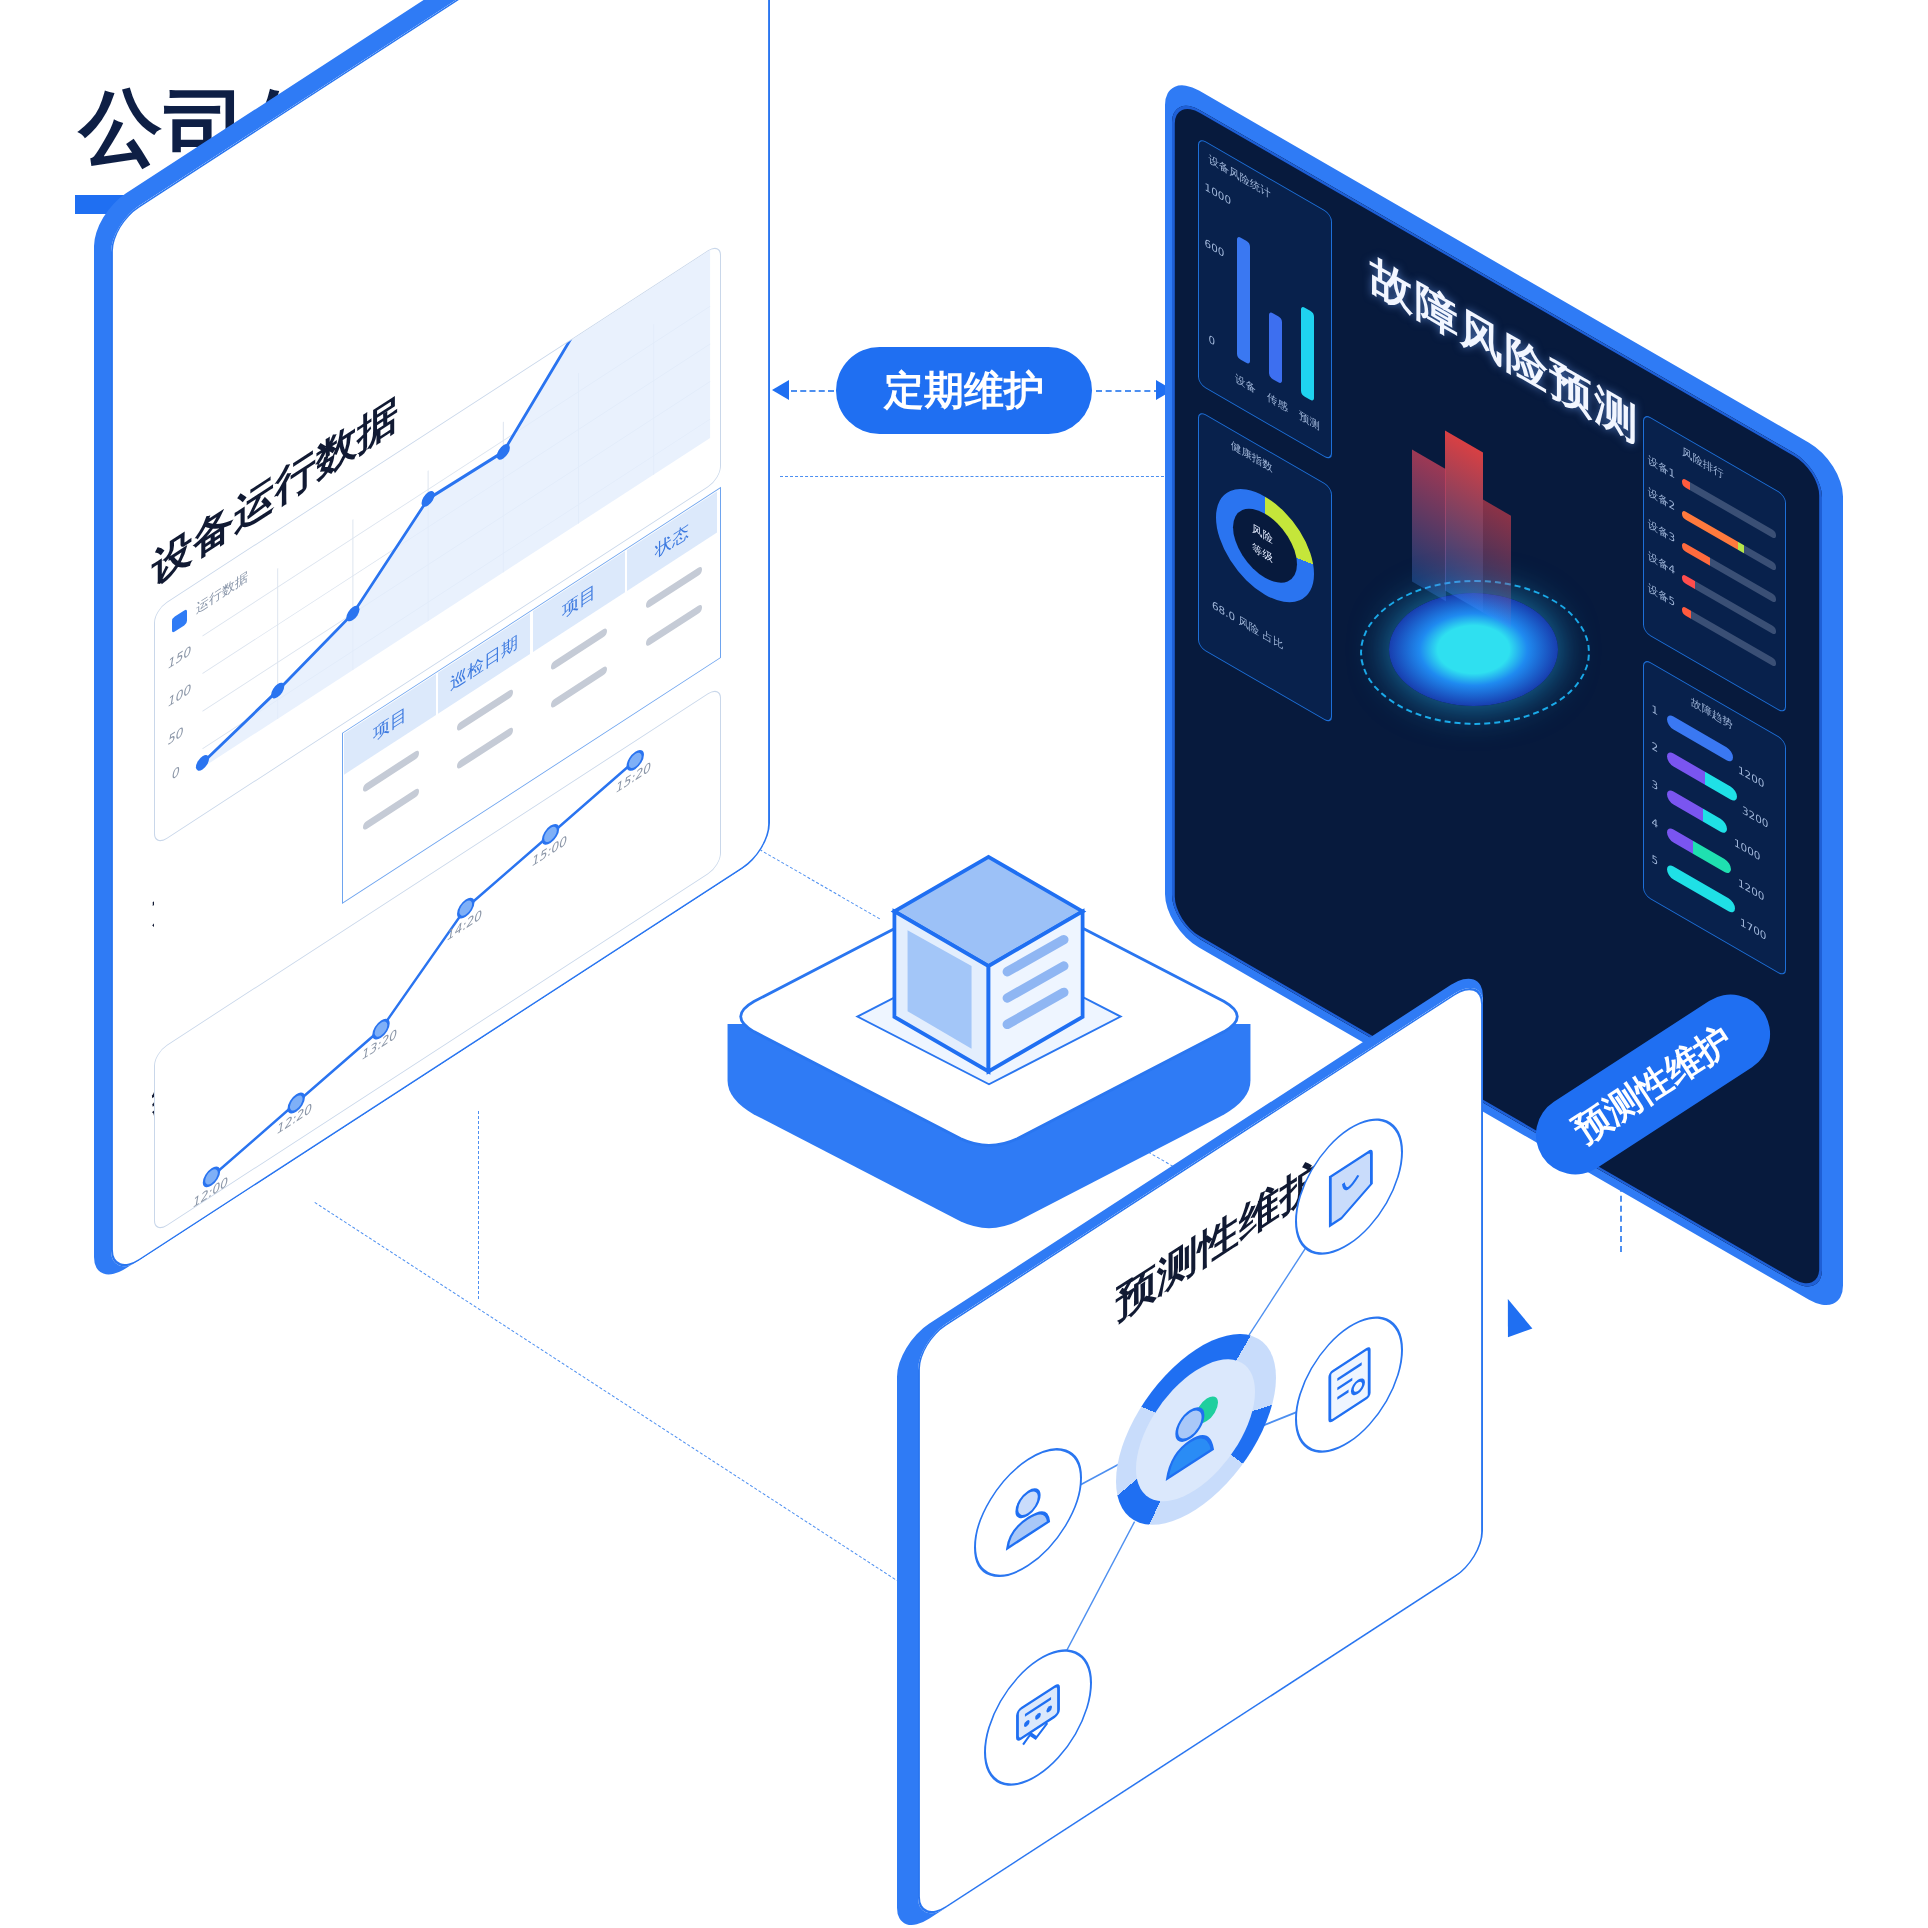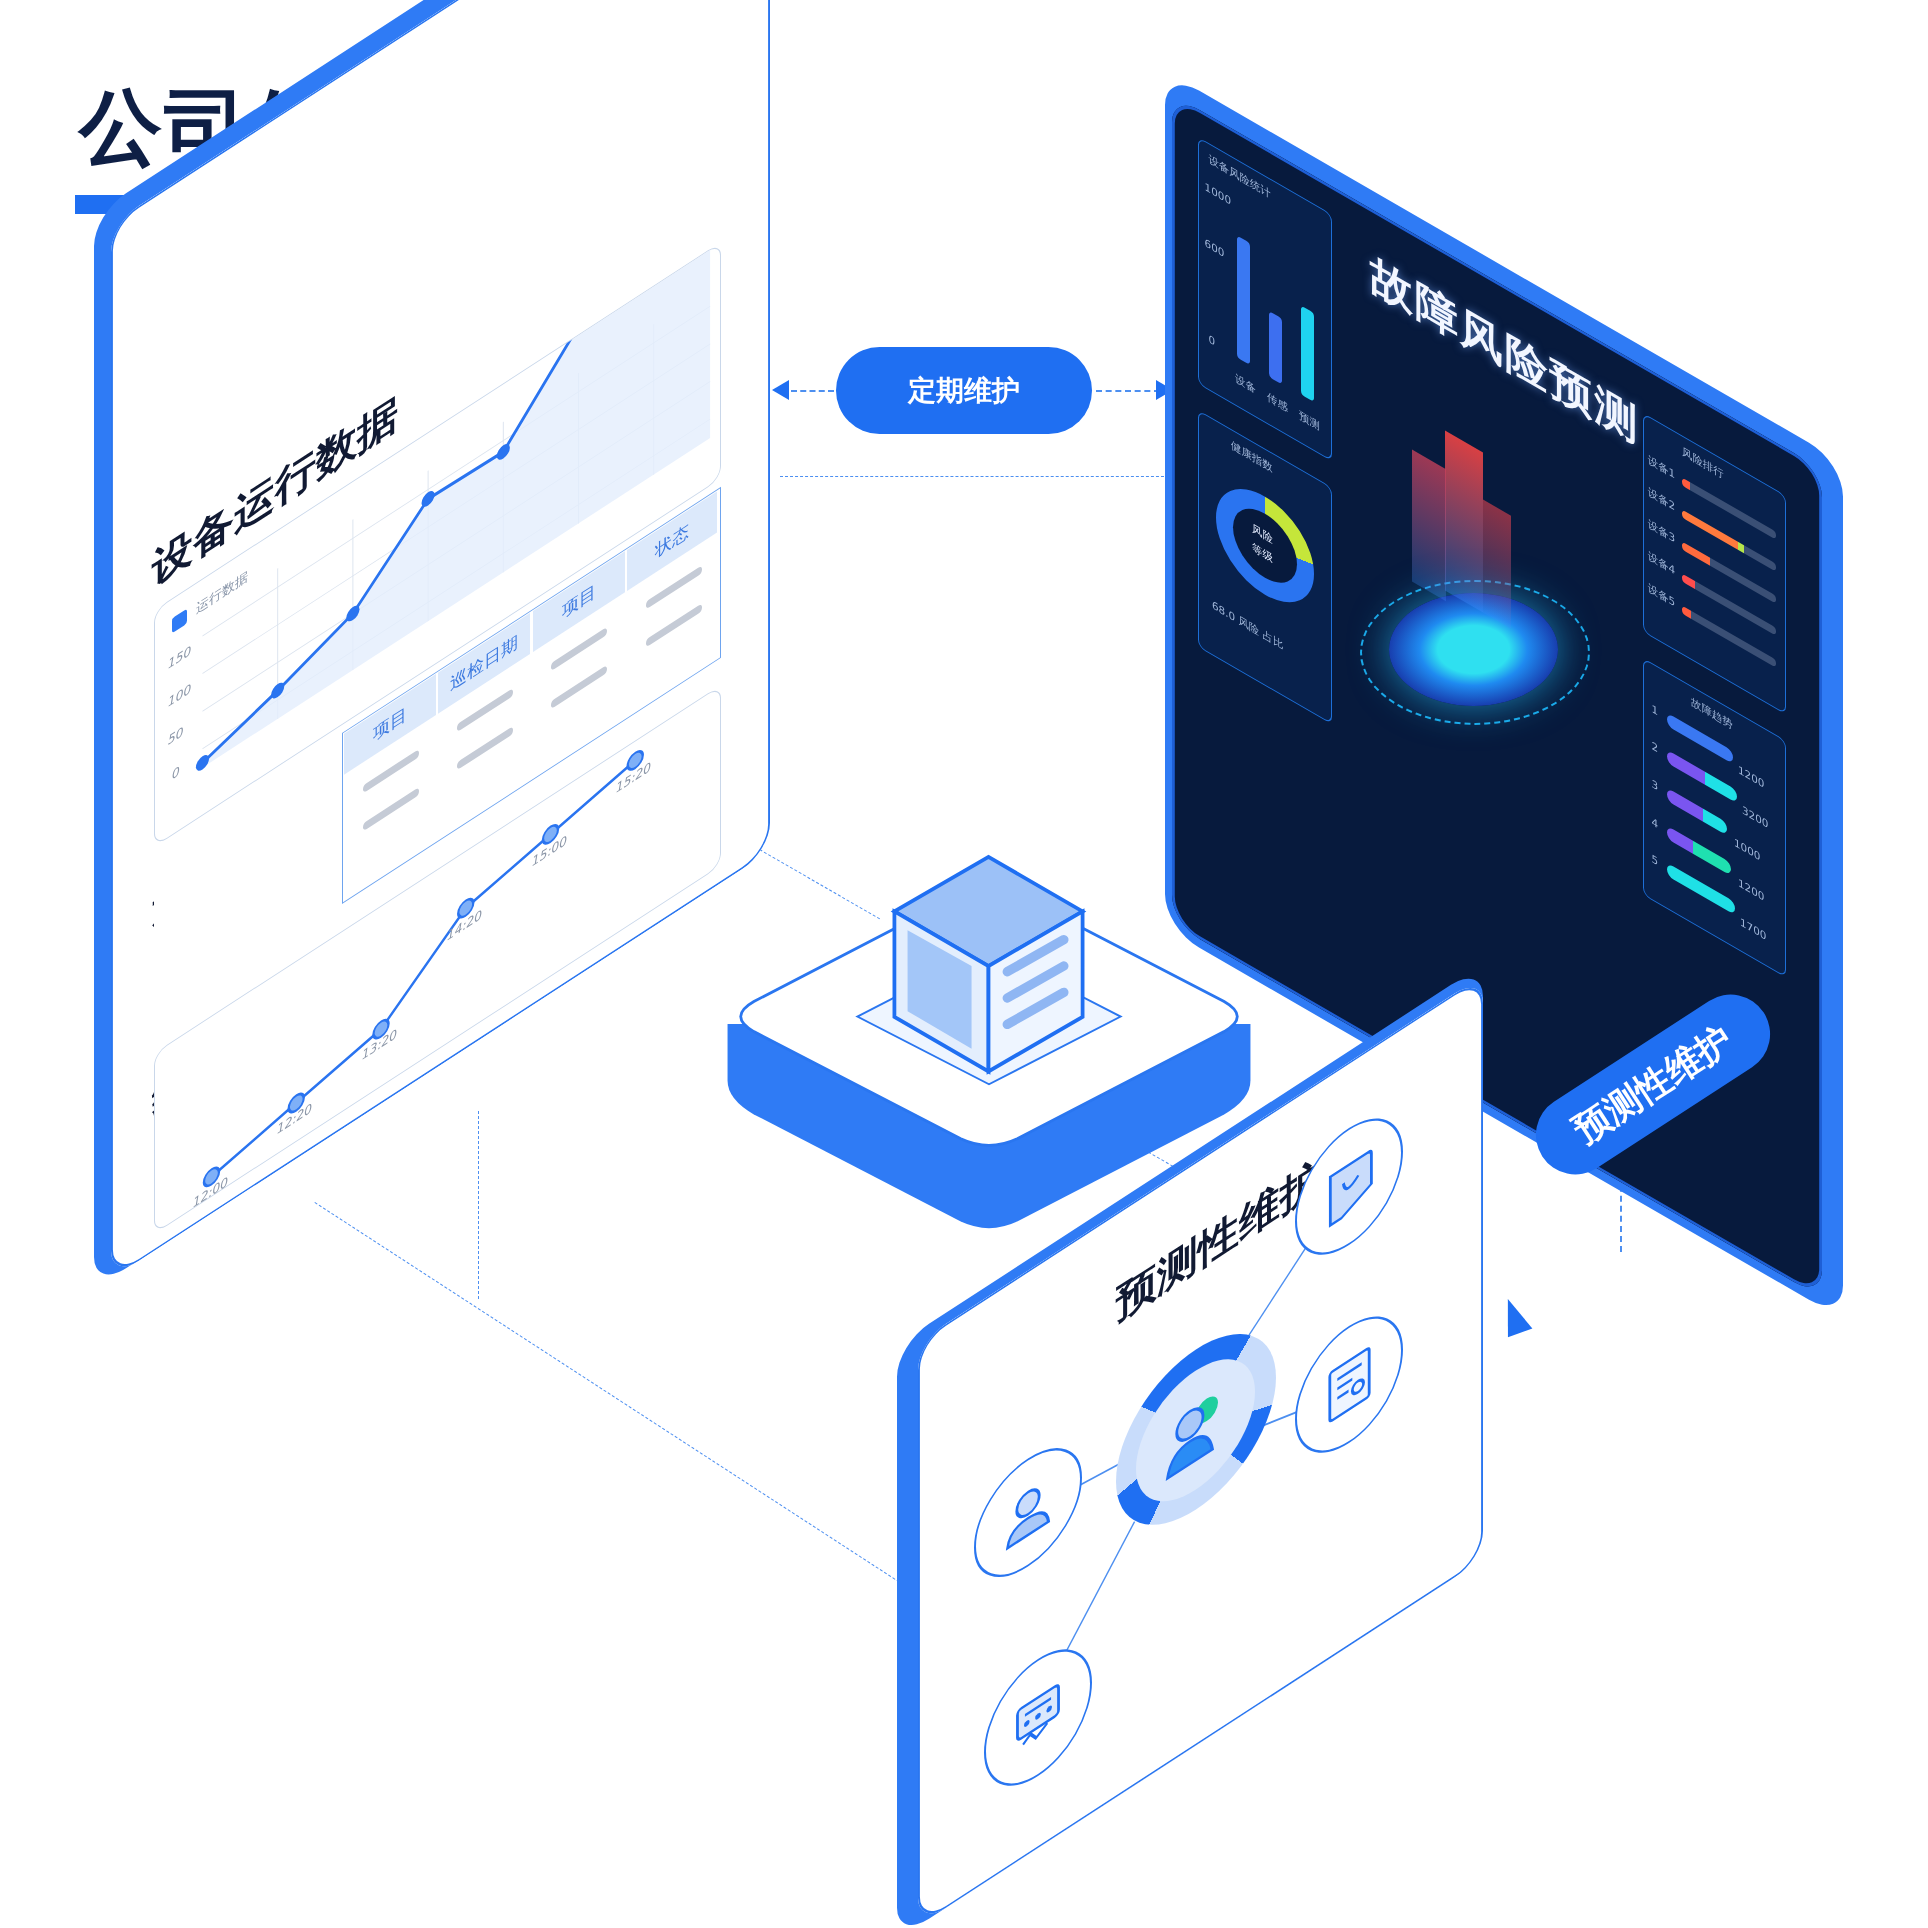--- a/index.html
+++ b/index.html
@@ -37,21 +37,21 @@
   
   .right-panel { left:1172px; top:94px; width:650px; height:829px; transform:skewY(30deg); transform-origin:0 0; }
   .right-panel .panel-frame { left:-7.5px; top:-19px; width:678px; height:857px; border-radius:34px; }
   .right-panel .panel-face { left:0; top:0; width:650px; height:829px; background:#071a3d; box-shadow:0 0 0 2.8px #1e5fd6 inset; border-radius:28px; }
   .dash-title { position:absolute; left:198px; top:36px; font-size:43px; font-weight:bold; color:#f2f6ff; letter-spacing:1.9px; text-shadow:0 0 7.5px rgba(120,170,255,.6); }
   .dash-card { position:absolute; border:1.4px solid #1d6fd8; border-radius:7.5px; background:rgba(10,40,90,.55); }
   .dash-small { position:absolute; font-size:10.4px; color:#9fb5d8; }
 
   
   .pill { position:absolute; background:#1f6ff2; color:#fff; font-weight:bold; border-radius:45px; text-align:center; }
-  .pill-regular { left:836px; top:347px; width:256px; height:87px; line-height:87px; font-size:28px; }
+  .pill-regular { left:836px; top:347px; width:256px; height:87px; line-height:87px; font-size:40px; }
   .pill-predictive { left:1521px; top:1045px; width:264px; height:79px; line-height:79px; font-size:36px; transform:rotate(-33deg); }
 
   
   .dash-h { position:absolute; height:0; border-top:2.8px dashed #4d8ff0; }
   .dash-v { position:absolute; width:0; border-left:2.8px dashed #4d8ff0; }
   .arrow-tri { position:absolute; width:0; height:0; }
 
   
   .platform { left:716px; top:836px; width:546px; height:395px; }
 

